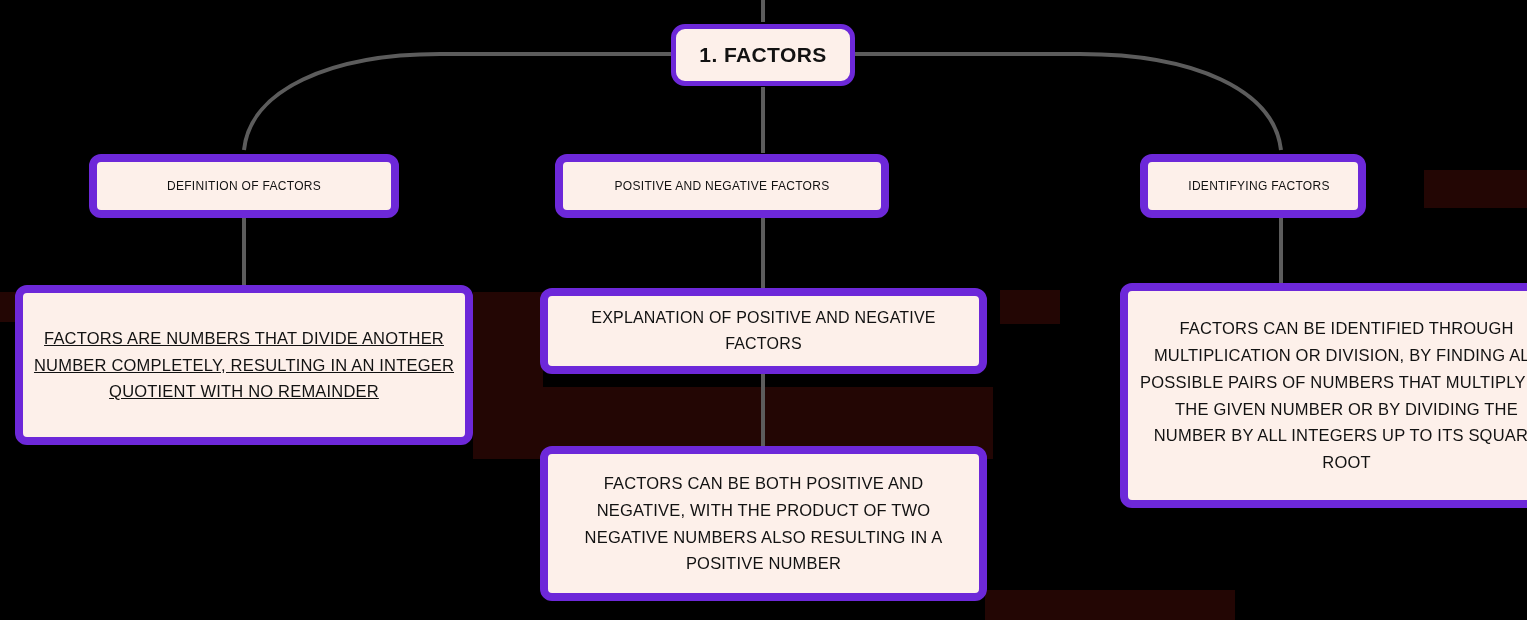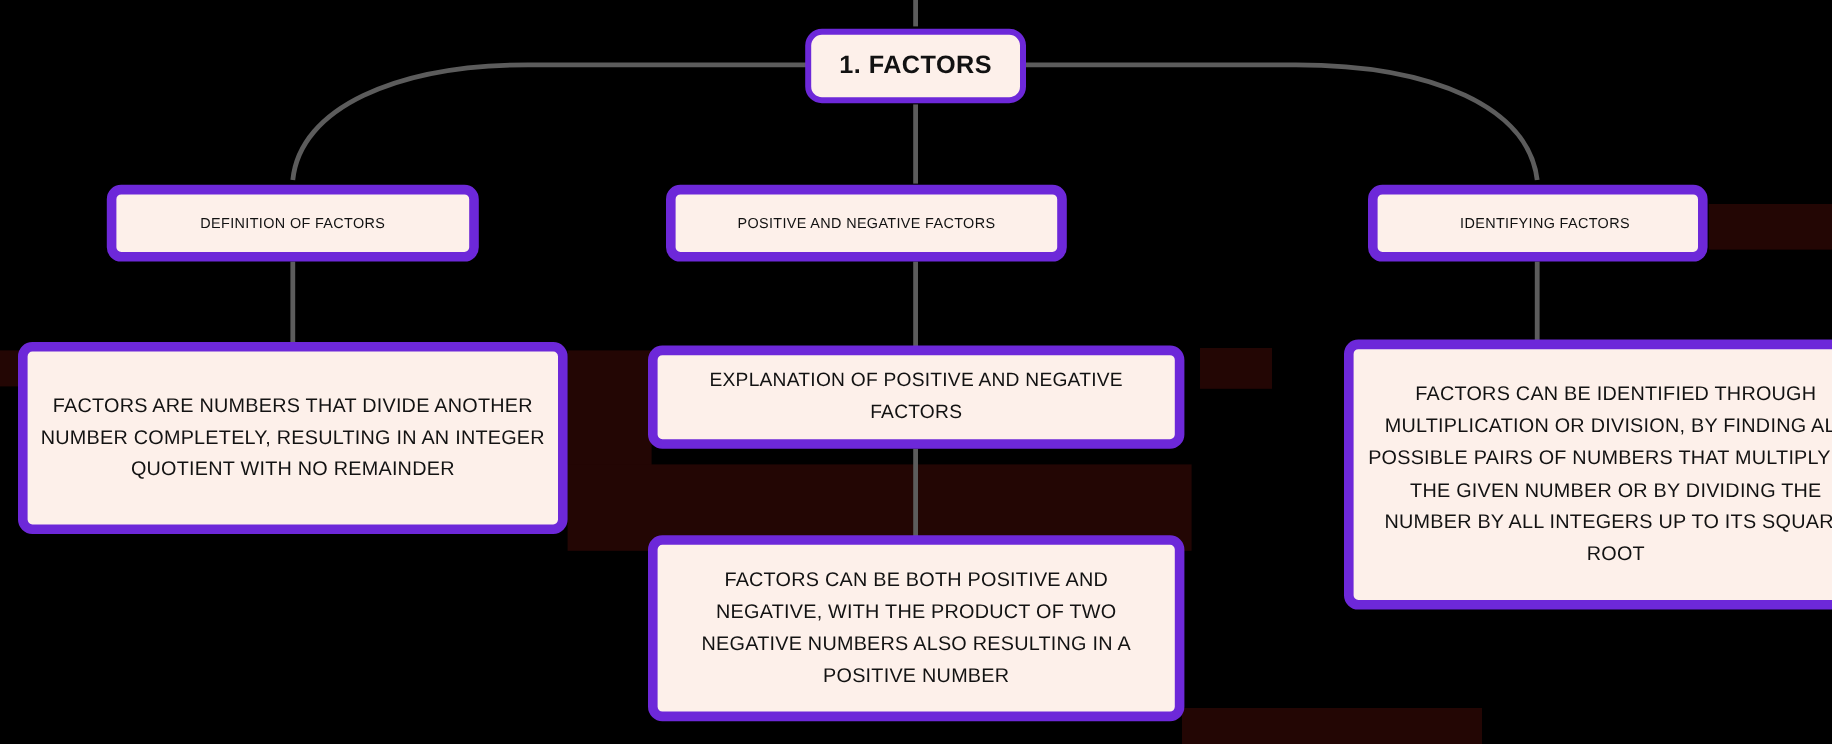--- a/index.html
+++ b/index.html
@@ -117,25 +117,25 @@
   </div>
 
   <div class="node level2" style="left:89px; top:154px; width:310px; height:64px;">
     <span class="node-text">DEFINITION OF FACTORS</span>
   </div>
 
   <div class="node level2" style="left:555px; top:154px; width:334px; height:64px;">
     <span class="node-text">POSITIVE AND NEGATIVE FACTORS</span>
   </div>
 
-  <div class="node level2" style="left:1140px; top:154px; width:283px; height:64px;padding-left:12px;">
+  <div class="node level2" style="left:1140px; top:154px; width:226px; height:64px;padding-left:12px;">
     <span class="node-text">IDENTIFYING FACTORS</span>
   </div>
 
-  <div class="node leaf" style="left:15px; top:285px; width:458px; height:160px;">
+  <div class="node leaf" style="left:15px; top:285px; width:458px; height:160px;text-decoration:underline;">
     <span class="node-text">FACTORS ARE NUMBERS THAT DIVIDE ANOTHER NUMBER COMPLETELY, RESULTING IN AN INTEGER QUOTIENT WITH NO REMAINDER</span>
   </div>
 
   <div class="node leaf wide" style="left:540px; top:288px; width:447px; height:86px;">
     <span class="node-text">EXPLANATION OF POSITIVE AND NEGATIVE FACTORS</span>
   </div>
 
   <div class="node leaf" style="left:540px; top:446px; width:447px; height:155px;">
     <span class="node-text">FACTORS CAN BE BOTH POSITIVE AND NEGATIVE, WITH THE PRODUCT OF TWO NEGATIVE NUMBERS ALSO RESULTING IN A POSITIVE NUMBER</span>
   </div>

